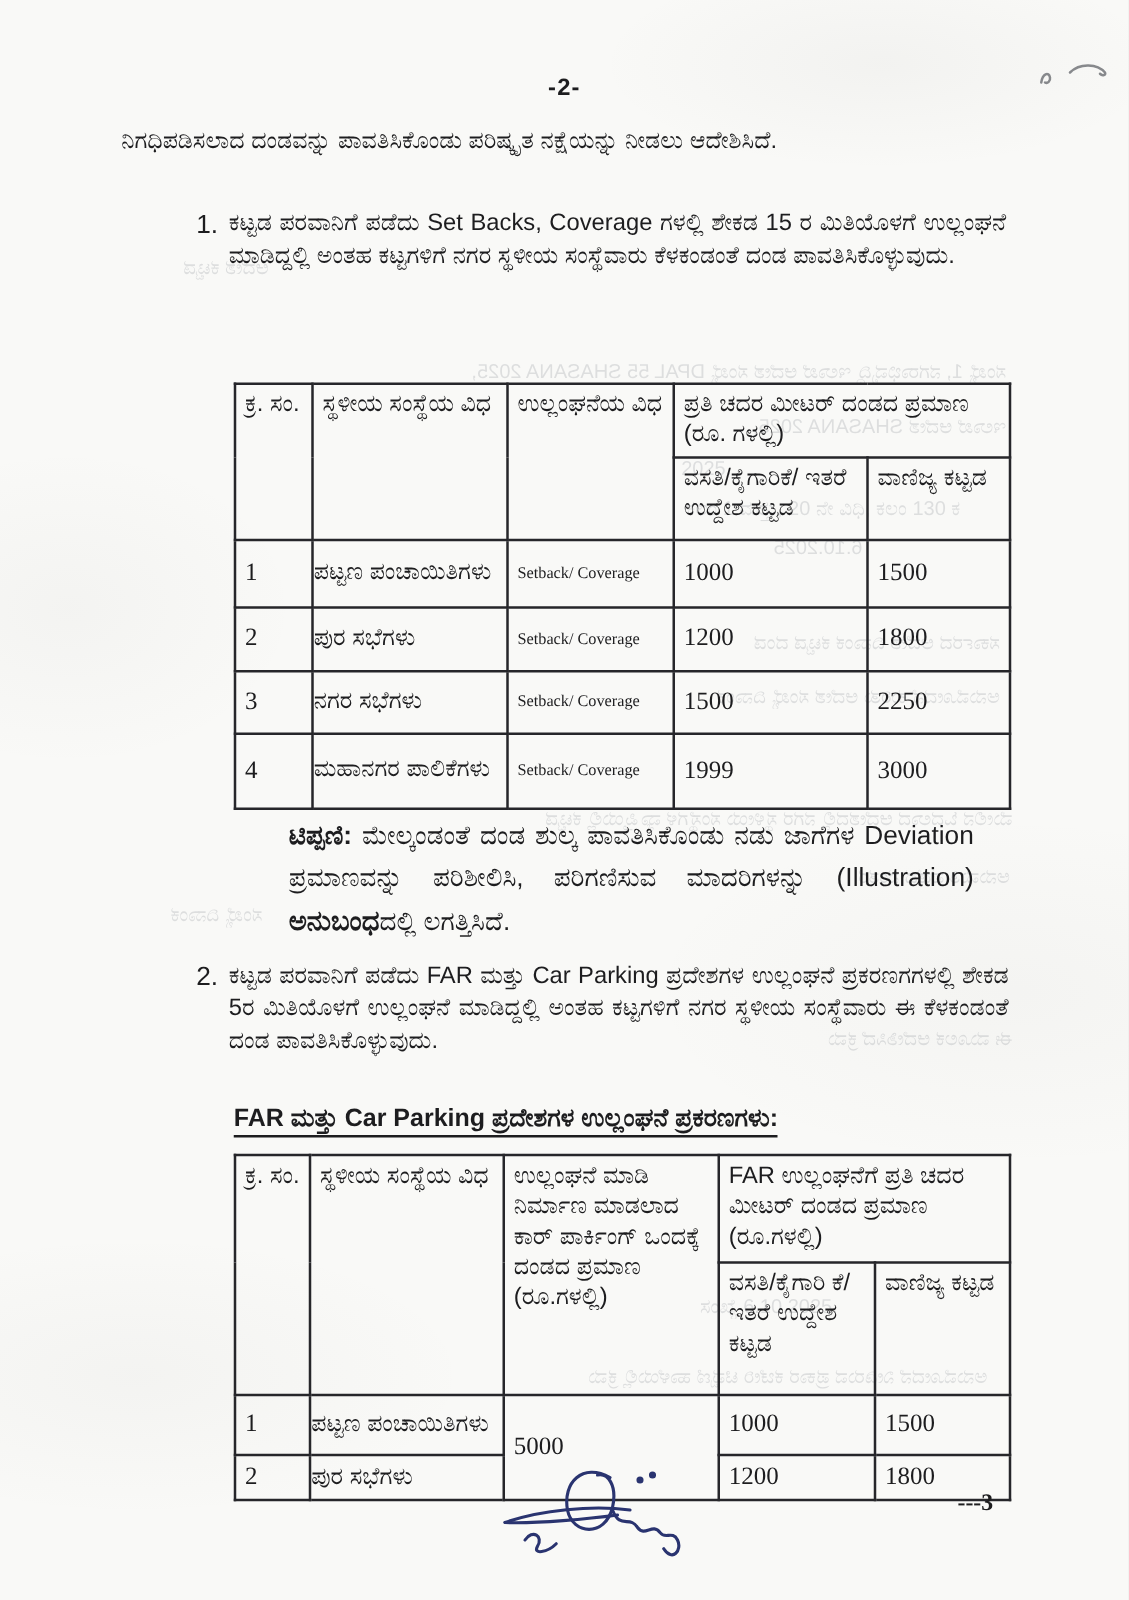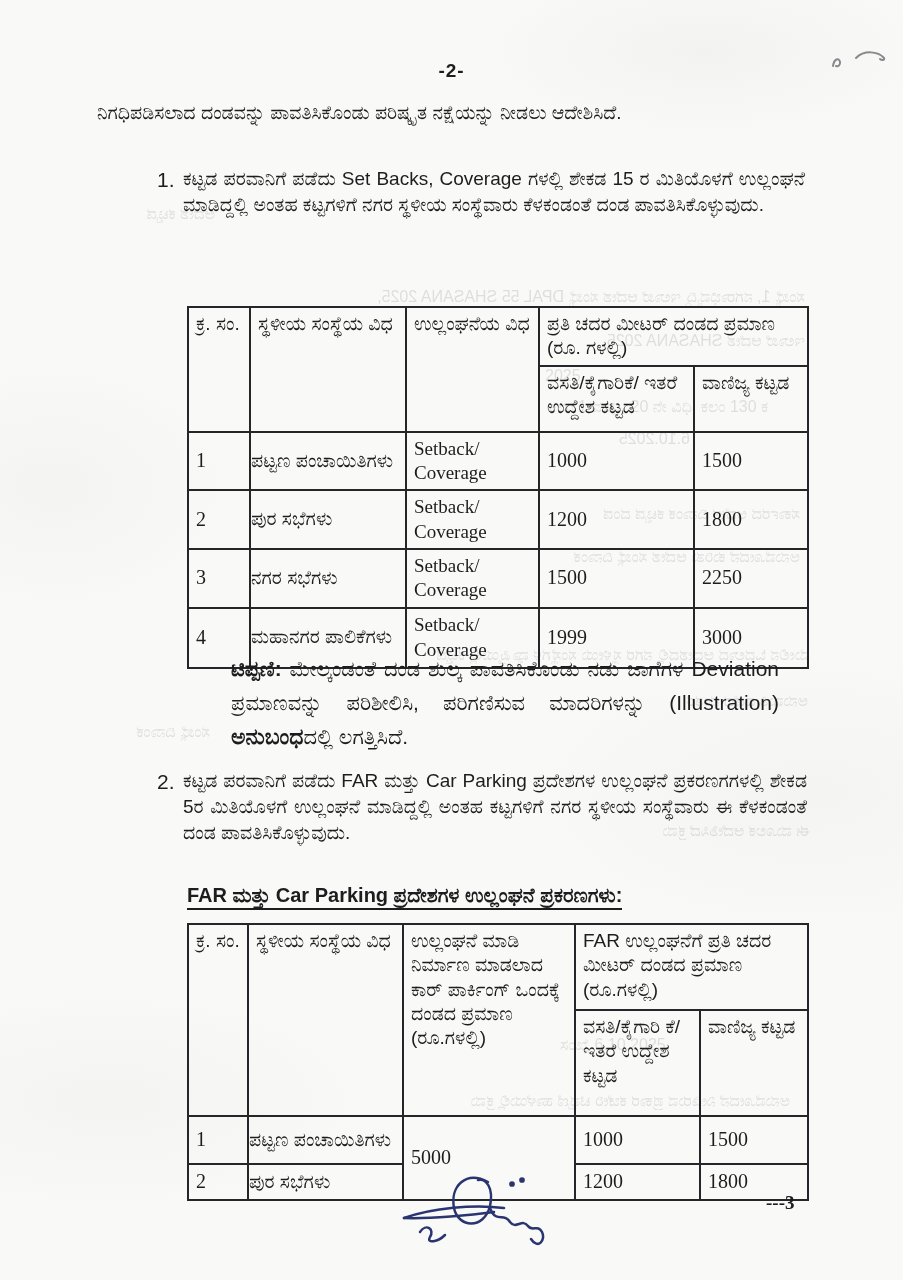--- a/index.html
+++ b/index.html
@@ -28,21 +28,21 @@
   .h1{left:215px;top:261px;}
   .h2{left:187px;top:884px;}
   table.doc{border-collapse:collapse;table-layout:fixed;background:transparent;}
   table.doc th, table.doc td{
     border:2px solid #26262a;font-weight:normal;font-size:19px;line-height:1.28;
     padding:4px 7px;vertical-align:top;text-align:left;word-wrap:break-word;
   }
   table.doc td.name{text-align:left;padding-left:0;vertical-align:middle;}
   table.doc td.sl{vertical-align:middle;font-family:"Liberation Serif",serif;font-size:20px;}
   table.doc td.val{vertical-align:middle;font-family:"Liberation Serif",serif;font-size:20px;}
-  table.doc td.viol{text-align:left;vertical-align:middle;font-family:"Liberation Serif",serif;font-size:19px;}
+  table.doc td.viol{text-align:left;vertical-align:middle;font-family:"Liberation Serif",serif;font-size:13px;}
   .t1{left:187px;top:306px;}
   .t2{left:187px;top:923px;}
   .note{left:231px;top:652px;width:548px;font-size:21px;line-height:1.6;}
   .note b.big{font-size:22px;}
   .bleed{position:absolute;z-index:0;font-size:16px;color:#868b93;opacity:.24;filter:blur(.6px);white-space:nowrap;overflow:hidden;pointer-events:none;}
   .flip{transform:scaleX(-1);}
   .sig{left:392px;top:1168px;}
   .penmark{left:826px;top:46px;}
 </style>
 </head>

